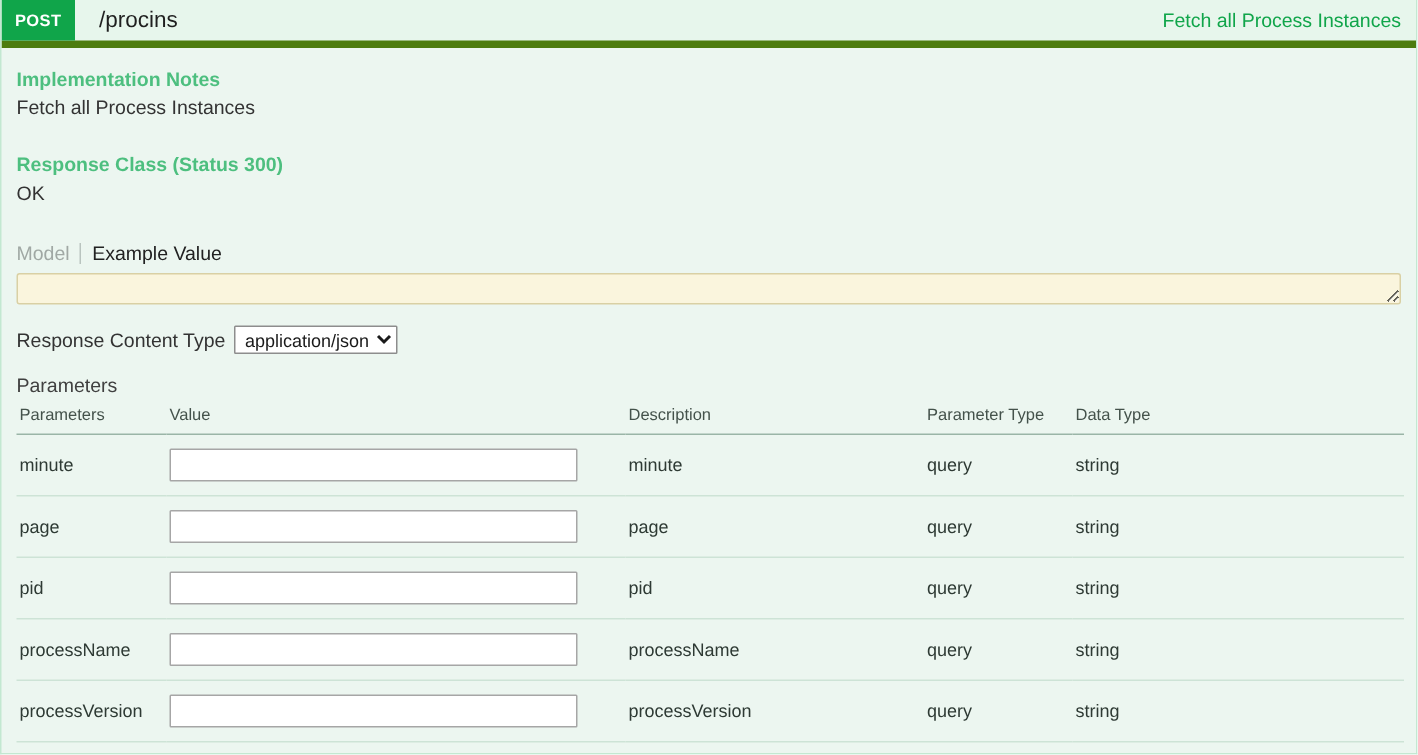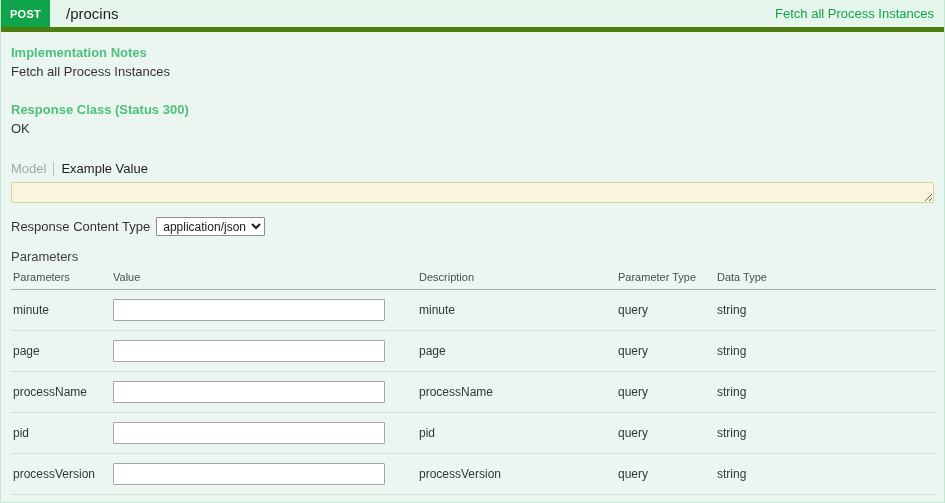--- a/index.html
+++ b/index.html
@@ -264,30 +264,30 @@
             <td>string</td>
           </tr>
           <tr>
             <td>page</td>
             <td><input type="text" class="param-input" placeholder="" style=""></td>
             <td class="desc-cell">page</td>
             <td>query</td>
             <td>string</td>
           </tr>
           <tr>
+            <td>pid</td>
+            <td><input type="text" class="param-input" placeholder="" style=""></td>
+            <td class="desc-cell">pid</td>
+            <td>query</td>
+            <td>string</td>
+          </tr>
+          <tr>
             <td>processName</td>
             <td><input type="text" class="param-input" placeholder="" style=""></td>
             <td class="desc-cell">processName</td>
-            <td>query</td>
-            <td>string</td>
-          </tr>
-          <tr>
-            <td>pid</td>
-            <td><input type="text" class="param-input" placeholder="" style=""></td>
-            <td class="desc-cell">pid</td>
             <td>query</td>
             <td>string</td>
           </tr>
           <tr>
             <td>processVersion</td>
             <td><input type="text" class="param-input" placeholder="" style=""></td>
             <td class="desc-cell">processVersion</td>
             <td>query</td>
             <td>string</td>
           </tr>

